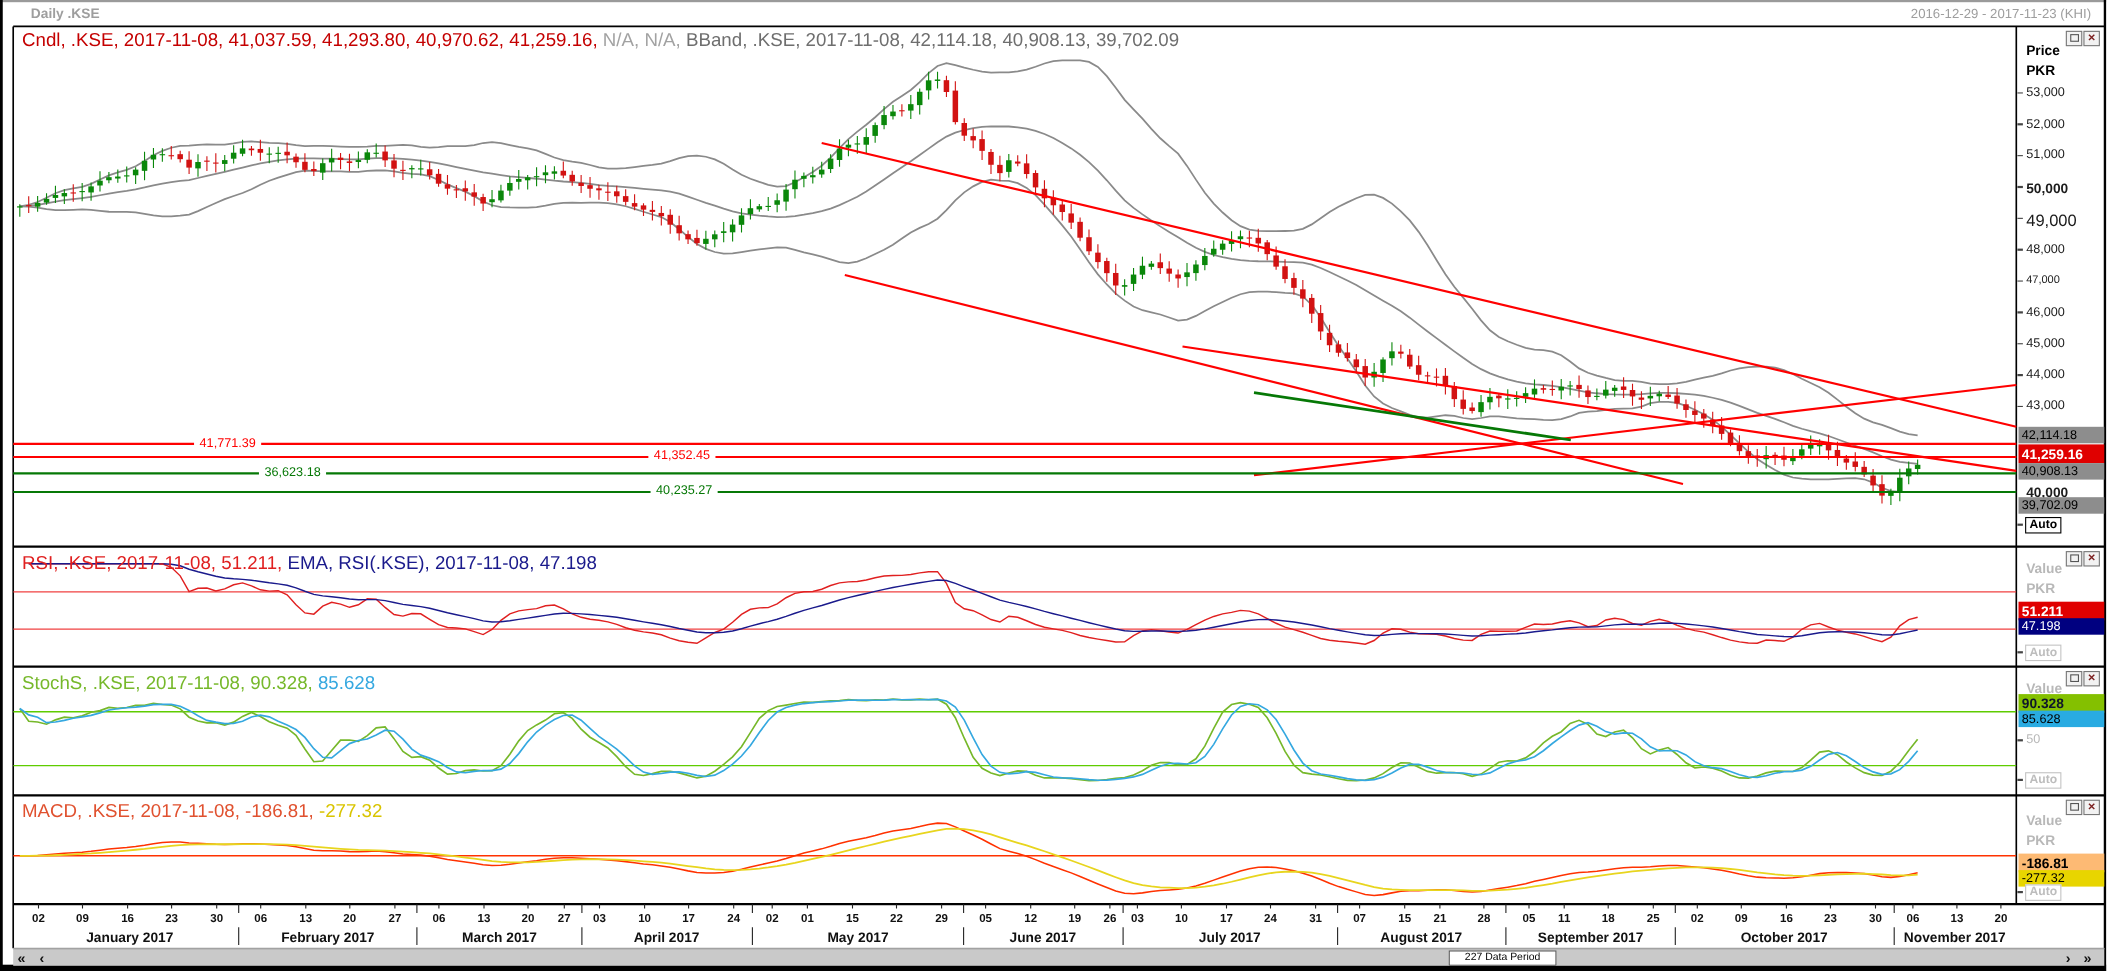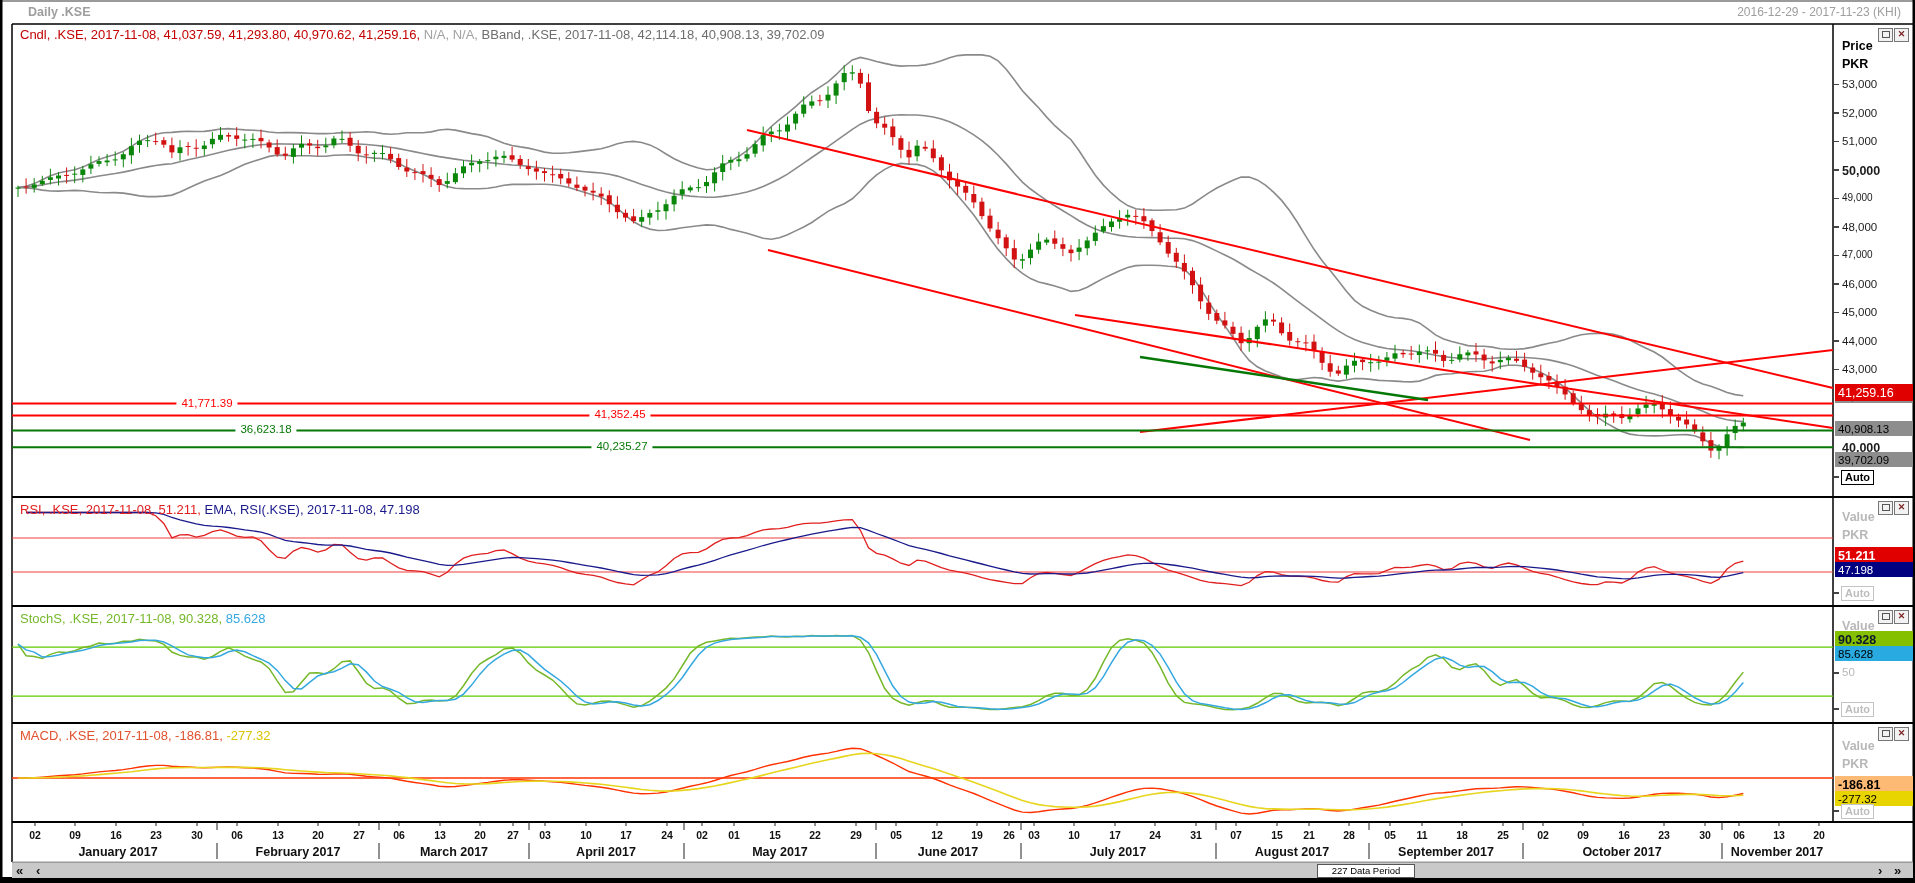--- a/index.html
+++ b/index.html
@@ -10,21 +10,21 @@
   .badge{position:absolute;font-size:11.5px;padding:2px 3px 1px 3px;white-space:nowrap;}
   .winbtn{position:absolute;width:13px;height:12px;border:1px solid #777;background:#f2f2f2;
           font-size:9px;text-align:center;line-height:11px;color:#7a1f1f;}
   .autobox{position:absolute;border:1.5px solid #000;background:#fff;color:#000;font-weight:bold;
            font-size:11px;padding:0 3px;line-height:13px;}
   .autobox.dim{border-color:#c3c3c3;color:#bdbdbd;}
   .ticklab{position:absolute;font-size:11.5px;color:#1c1c1c;}
   .daylab{position:absolute;font-size:10.5px;font-weight:600;color:#111;transform:translateX(-50%);}
   .monlab{position:absolute;font-size:12.5px;font-weight:bold;color:#111;transform:translateX(-50%);}
   .linelab{position:absolute;font-size:11.5px;background:#fff;padding:0 5px;transform:translate(-50%,-55%);}
-  .legend{position:absolute;font-size:13px;white-space:nowrap;}
+  .legend{position:absolute;font-size:17px;white-space:nowrap;}
   .scrollbtn{position:absolute;font-size:13px;font-weight:bold;color:#111;line-height:14px;}
 </style>
 </head>
 <body>
 
 <div id="stage">
   <svg id="chart" class="abs" style="left:0;top:0" width="1915" height="883">
       <defs>
         <clipPath id="cpPrice">
           <rect x="12" y="25" width="1821" height="471"></rect>
@@ -620,36 +620,36 @@
     <div class="txt abs" style="left: 1842px; top: 58px; font-size: 12.5px; font-weight: bold; color: rgb(0, 0, 0);">PKR</div>
     <div class=" abs" style="left: 1834px; top: 83.5px; width: 5px; height: 1.5px; background: rgb(68, 68, 68);"></div>
     <div class="ticklab abs" style="left: 1842px; top: 78px; font-weight: normal; font-size: 11.5px;">53,000</div>
     <div class=" abs" style="left: 1834px; top: 112px; width: 5px; height: 1.5px; background: rgb(68, 68, 68);"></div>
     <div class="ticklab abs" style="left: 1842px; top: 106.5px; font-weight: normal; font-size: 11.5px;">52,000</div>
     <div class=" abs" style="left: 1834px; top: 140.5px; width: 5px; height: 1.5px; background: rgb(68, 68, 68);"></div>
     <div class="ticklab abs" style="left: 1842px; top: 135px; font-weight: normal; font-size: 11.5px;">51,000</div>
     <div class=" abs" style="left: 1834px; top: 169px; width: 5px; height: 1.5px; background: rgb(68, 68, 68);"></div>
     <div class="ticklab abs" style="left: 1842px; top: 163.5px; font-weight: bold; font-size: 12.5px;">50,000</div>
     <div class=" abs" style="left: 1834px; top: 197.5px; width: 5px; height: 1.5px; background: rgb(68, 68, 68);"></div>
-    <div class="ticklab abs" style="left: 1842px; top: 192px; font-weight: normal; font-size: 10px;">49,000</div>
+    <div class="ticklab abs" style="left: 1842px; top: 192px; font-weight: normal; font-size: 15px;">49,000</div>
     <div class=" abs" style="left: 1834px; top: 226px; width: 5px; height: 1.5px; background: rgb(68, 68, 68);"></div>
     <div class="ticklab abs" style="left: 1842px; top: 220.5px; font-weight: normal; font-size: 11.5px;">48,000</div>
     <div class=" abs" style="left: 1834px; top: 254.5px; width: 5px; height: 1.5px; background: rgb(68, 68, 68);"></div>
     <div class="ticklab abs" style="left: 1842px; top: 249px; font-weight: normal; font-size: 10px;">47,000</div>
     <div class=" abs" style="left: 1834px; top: 283px; width: 5px; height: 1.5px; background: rgb(68, 68, 68);"></div>
     <div class="ticklab abs" style="left: 1842px; top: 277.5px; font-weight: normal; font-size: 11.5px;">46,000</div>
     <div class=" abs" style="left: 1834px; top: 311.5px; width: 5px; height: 1.5px; background: rgb(68, 68, 68);"></div>
     <div class="ticklab abs" style="left: 1842px; top: 306px; font-weight: normal; font-size: 11.5px;">45,000</div>
     <div class=" abs" style="left: 1834px; top: 340px; width: 5px; height: 1.5px; background: rgb(68, 68, 68);"></div>
     <div class="ticklab abs" style="left: 1842px; top: 334.5px; font-weight: normal; font-size: 11.5px;">44,000</div>
     <div class=" abs" style="left: 1834px; top: 368.5px; width: 5px; height: 1.5px; background: rgb(68, 68, 68);"></div>
     <div class="ticklab abs" style="left: 1842px; top: 363px; font-weight: normal; font-size: 11.5px;">43,000</div>
     <div class="ticklab abs" style="left: 1842px; top: 441px; font-weight: bold; font-size: 12.5px;">40,000</div>
     <div class="badge abs" style="left: 1835px; top: 388px; width: 72px; background: rgb(141, 141, 141); color: rgb(0, 0, 0); font-weight: normal; font-size: 11.5px;">42,114.18</div>
-    <div class="badge abs" style="left: 1835px; top: 384px; width: 72px; background: rgb(224, 0, 0); color: rgb(255, 255, 255); font-weight: normal; font-size: 12.5px;">41,259.16</div>
+    <div class="badge abs" style="left: 1835px; top: 404px; width: 72px; background: rgb(224, 0, 0); color: rgb(255, 255, 255); font-weight: bold; font-size: 12.5px;">41,259.16</div>
     <div class="badge abs" style="left: 1835px; top: 421px; width: 72px; background: rgb(141, 141, 141); color: rgb(0, 0, 0); font-weight: normal; font-size: 11.5px;">40,908.13</div>
     <div class="badge abs" style="left: 1835px; top: 452px; width: 72px; background: rgb(141, 141, 141); color: rgb(0, 0, 0); font-weight: normal; font-size: 11.5px;">39,702.09</div>
     <div class=" abs" style="left: 1834px; top: 476px; width: 5px; height: 1.5px; background: rgb(68, 68, 68);"></div>
     <div class="autobox abs" style="left: 1841px; top: 470px;">Auto</div>
     <div class="winbtn abs" style="left: 1878px; top: 501px;">
       <div style="width: 6px; height: 5px; border: 1px solid rgb(85, 85, 85); margin: 2px auto 0px;"></div>
     </div>
     <div class="winbtn abs" style="left: 1894px; top: 501px; font-weight: bold;">✕</div>
     <div class="txt abs" style="left: 1842px; top: 511px; font-size: 12.5px; font-weight: bold; color: rgb(184, 184, 184);">Value</div>
     <div class="txt abs" style="left: 1842px; top: 529px; font-size: 12.5px; font-weight: bold; color: rgb(184, 184, 184);">PKR</div>

